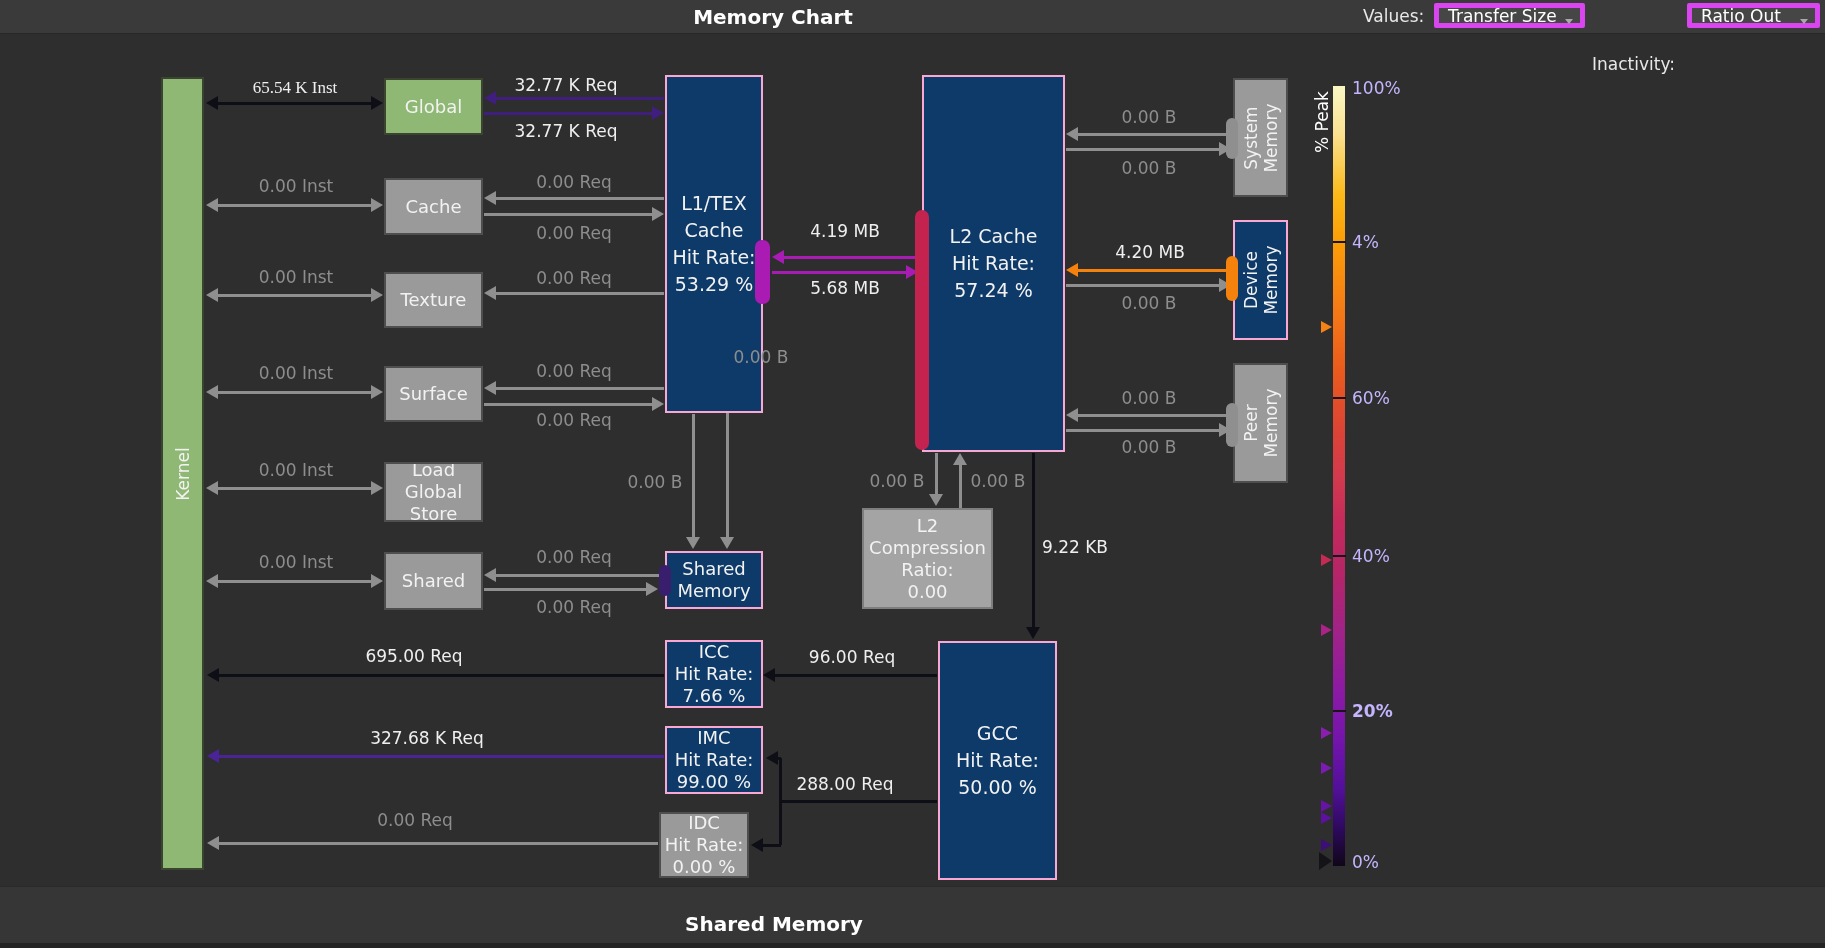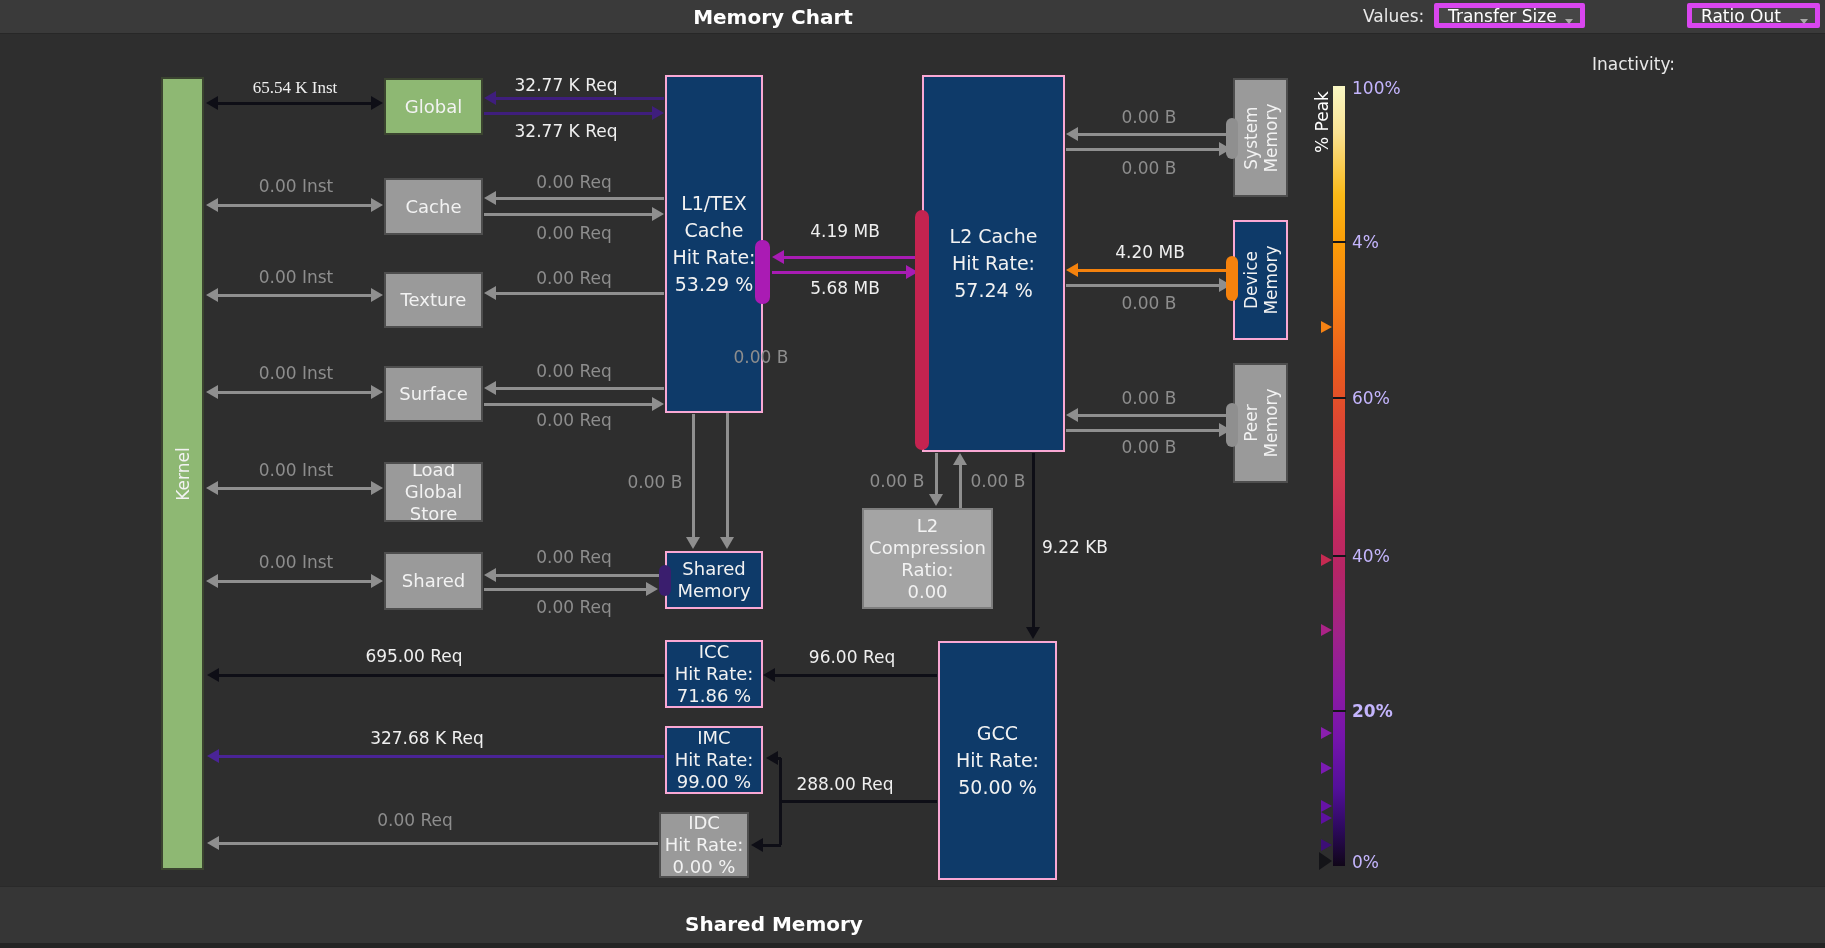--- a/index.html
+++ b/index.html
@@ -174,21 +174,21 @@
       <div class="node blue" style="left: 665px; top: 551px; width: 98px; height: 58px;">
         <div class="txt">
           <div>Shared</div>
           <div>Memory</div>
         </div>
       </div>
       <div class="node blue" style="left: 665px; top: 640px; width: 98px; height: 68px;">
         <div class="txt">
           <div>ICC</div>
           <div>Hit Rate:</div>
-          <div>71.86 %</div>
+          <div>7.66 %</div>
         </div>
       </div>
       <div class="node blue" style="left: 665px; top: 726px; width: 98px; height: 68px;">
         <div class="txt">
           <div>IMC</div>
           <div>Hit Rate:</div>
           <div>99.00 %</div>
         </div>
       </div>
       <div class="node grey" style="left: 659px; top: 812px; width: 90px; height: 66px;">

